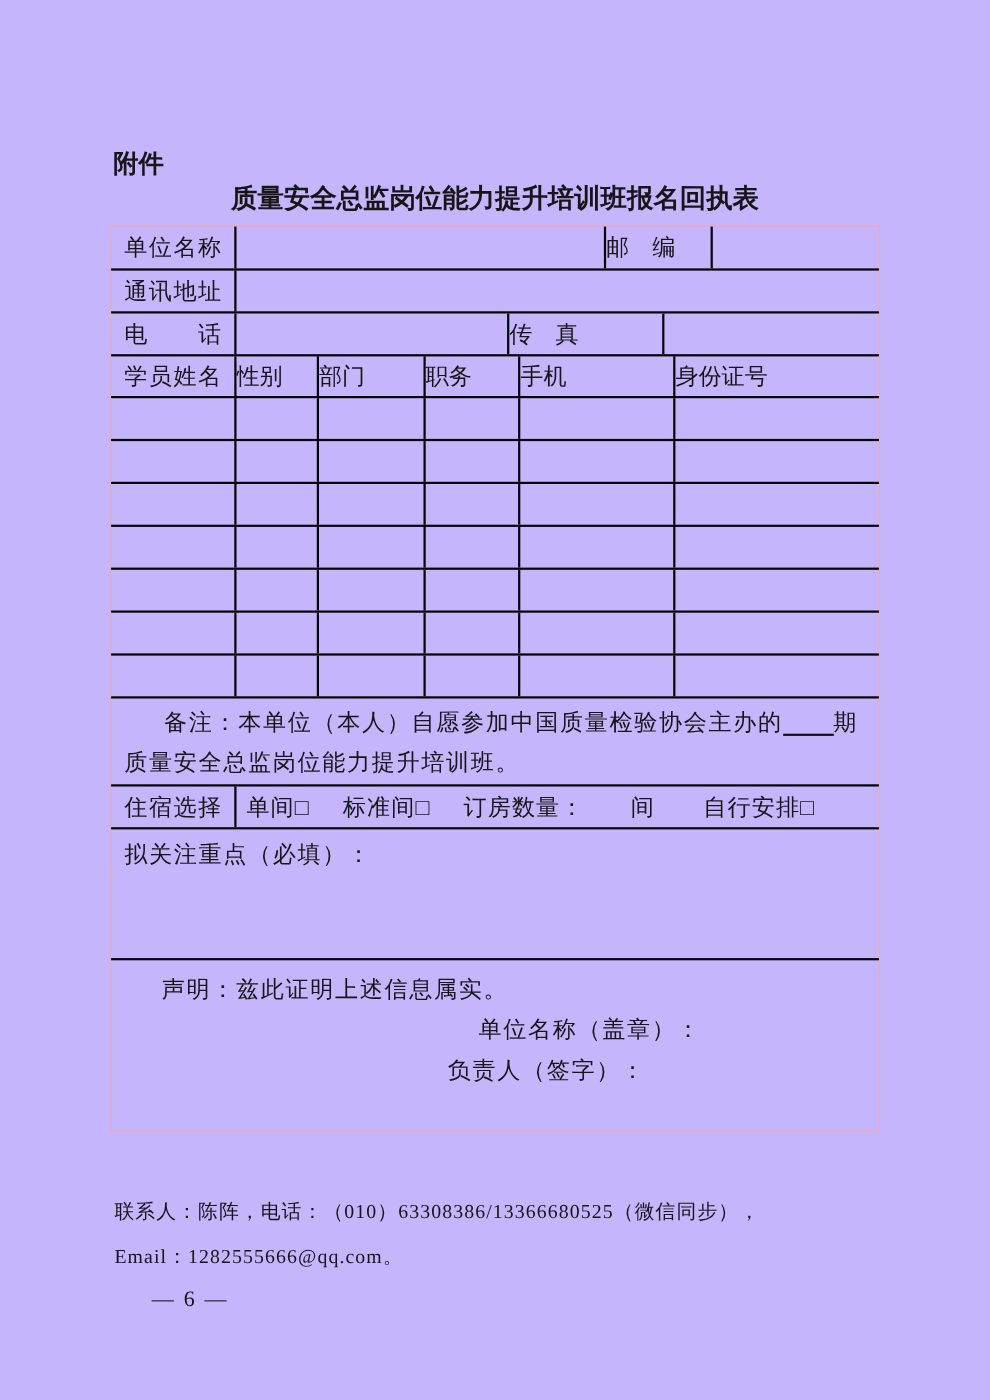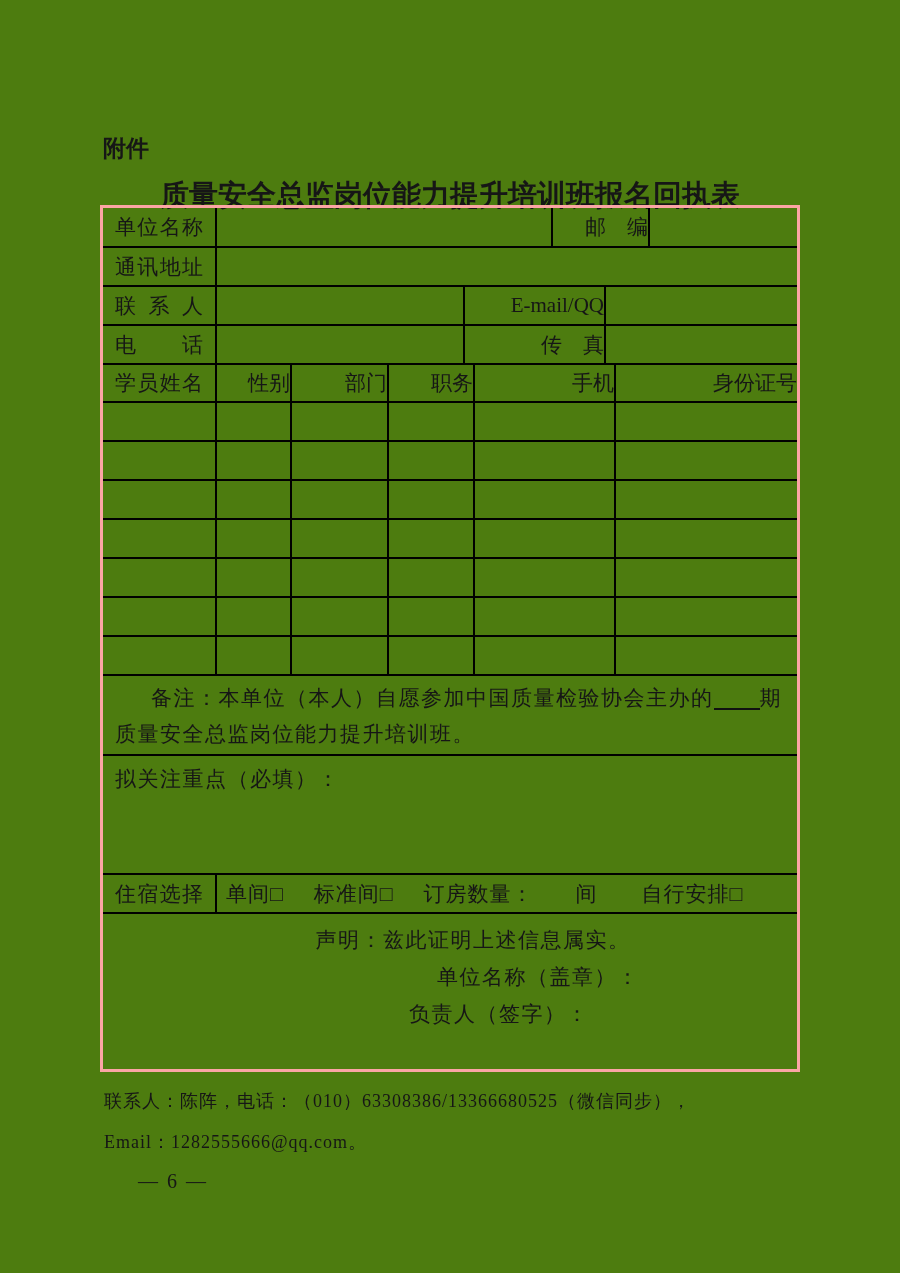--- a/index.html
+++ b/index.html
@@ -1,61 +1,61 @@
 <!DOCTYPE html>
 <html><head>
 <meta charset="utf-8">
 <style>
   html,body { margin:0; padding:0; background:#ffffff; }
   .page {
-    position:relative; width:900px; height:1273px; background:#4d7c0f;
+    position:relative; width:900px; height:1273px; background:#c4b5fd;
     color:#161616; font-family:"Liberation Serif", serif; overflow:hidden;
   }
   .attachment {
     position:absolute; left:103px; top:133px;
     font-family:"Liberation Sans", sans-serif; font-weight:bold; font-size:23px;
   }
   .title {
-    position:absolute; left:0; right:0; top:164px; margin:12px; text-align:center;
-    font-family:Liberation Serif, serif; font-weight:bold; font-size:29px;
+    position:absolute; left:0; right:0; top:164px; margin:0; text-align:center;
+    font-family:Liberation Serif, serif; font-weight:bold; font-size:24px;
   }
   .tbl {
     position:absolute; left:100px; top:205px; width:700px;
-    border:3px solid #fca5a5; box-sizing:border-box;
+    border:1px solid #fca5a5; box-sizing:border-box;
   }
   .row { display:flex; border-bottom:2px solid #000; box-sizing:border-box; }
   .row:last-child { border-bottom:none; }
   .cell {
     border-right:2px solid #000; box-sizing:border-box; flex:0 0 auto;
     display:flex; align-items:center; font-size:21px; overflow:hidden;
   }
   .cell:last-child { border-right:none; }
   .rest, .full { flex:1 1 auto; }
   .w114{width:114px} .w336{width:336px} .w97{width:97px} .w248{width:248px}
   .w141{width:141px} .w65{width:75px} .w86{width:86px}
   .h40{height:40px} .h39{height:39px} .h38{height:38px}
   .h80{height:80px} .h119{height:119px} .h155{height:155px}
   .label > span {
     width:100%; text-align:justify; text-align-last:justify; padding:0 12px;
     box-sizing:border-box;
   }
-  .center { justify-content:flex-end; text-align:center; }
+  .center { justify-content:flex-start; text-align:center; }
   .remark-cell { display:block; padding:4px 27px 0 12px; letter-spacing:1.5px; line-height:36px; }
   .remark-line1 { text-indent:36px; white-space:nowrap; }
   .remark-line2 { text-indent:0; }
   .blank-underline {
     display:inline-block; width:46px; height:22px;
     border-bottom:2px solid #111; vertical-align:text-bottom;
   }
   .accom-cell { gap:30px; padding-left:9px; letter-spacing:1px; white-space:nowrap; }
   .accom-unit { margin-left:12px; }
   .accom-self { margin-left:14px; }
   .focus-cell { align-items:flex-start; padding:9px 12px; letter-spacing:1.5px; }
   .decl-cell { display:block; padding:8px 0 0 0; letter-spacing:1.5px; line-height:37px; }
-  .decl-1 { padding-left:46px;text-align:center; }
+  .decl-1 { padding-left:46px; }
   .decl-2 { padding-left:302px;margin-left:32px; }
   .decl-3 { padding-left:306px; }
   .decl-4 { text-align:right; padding-right:40px; margin-top:2px; }
   .footer-block { position:absolute; left:104px; top:1081px; width:710px; font-size:18px; line-height:41px; letter-spacing:1px; }
   .page-number { position:absolute; left:138px; top:1170px; font-size:20px; letter-spacing:2px; }
 </style>
 </head>
 <body>
 
 <div class="page">
@@ -76,30 +76,20 @@
       <div class="cell rest"></div>
     </div>
 
     <div class="row h39">
       <div class="cell label w114">
           <span>通讯地址</span>
         </div>
       <div class="cell rest"></div>
     </div>
 
-    <div class="row h39">
-      <div class="cell label w114">
-          <span>联 系 人</span>
-        </div>
-      <div class="cell w248"></div>
-      <div class="cell center w141">
-          <span>E-mail/QQ</span>
-        </div>
-      <div class="cell rest"></div>
-    </div>
 
     <div class="row h39">
       <div class="cell label w114">
           <span>电　话</span>
         </div>
       <div class="cell w248"></div>
       <div class="cell center w141">
           <span>传　真</span>
         </div>
       <div class="cell rest"></div>
@@ -181,41 +171,41 @@
         <div class="cell w86"></div>
         <div class="cell w141"></div>
         <div class="cell rest"></div>
     </div>
 
     <div class="row h80">
       <div class="cell full remark-cell">
         <div class="remark-line1"><span>备注：本单位（本人）自愿参加中国质量检验协会主办的</span><span class="blank-underline"></span><span>期</span></div>
         <div class="remark-line2">质量安全总监岗位能力提升培训班。</div>
       </div>
-    </div>
-
-    <div class="row h119">
-      <div class="cell full focus-cell">
-          <span>拟关注重点（必填）：</span>
-        </div>
     </div>
 
     <div class="row h39">
       <div class="cell label w114">
           <span>住宿选择</span>
         </div>
       <div class="cell rest accom-cell">
         <span>单间□</span>
         <span>标准间□</span>
         <span>订房数量：</span>
         <span class="accom-unit">间</span>
         <span class="accom-self">自行安排□</span>
       </div>
     </div>
 
+    <div class="row h119">
+      <div class="cell full focus-cell">
+          <span>拟关注重点（必填）：</span>
+        </div>
+    </div>
+
     <div class="row h155">
       <div class="cell full decl-cell">
         <div class="decl-1">声明：兹此证明上述信息属实。</div>
         <div class="decl-2">单位名称（盖章）：</div>
         <div class="decl-3">负责人（签字）：</div>
       </div>
     </div>
 
   </div>
 

